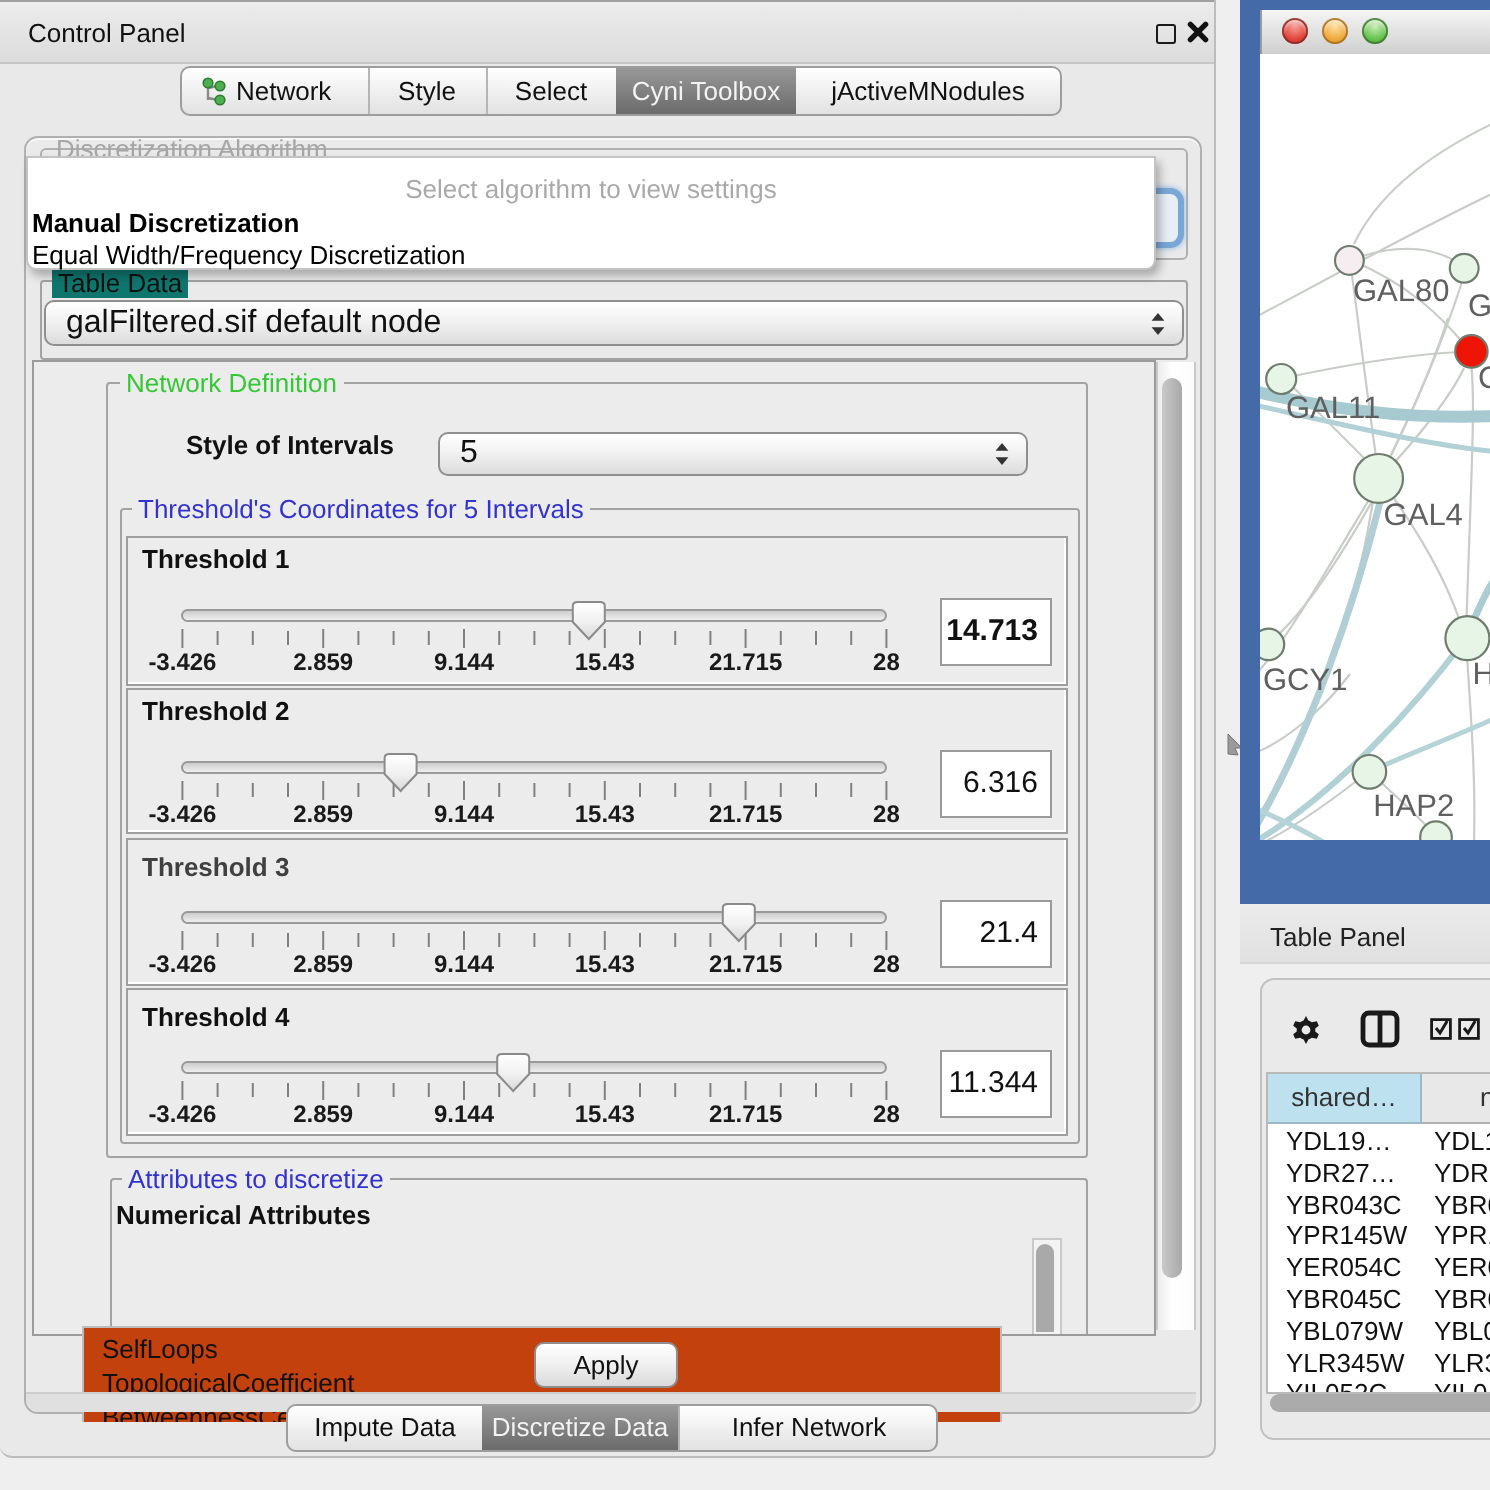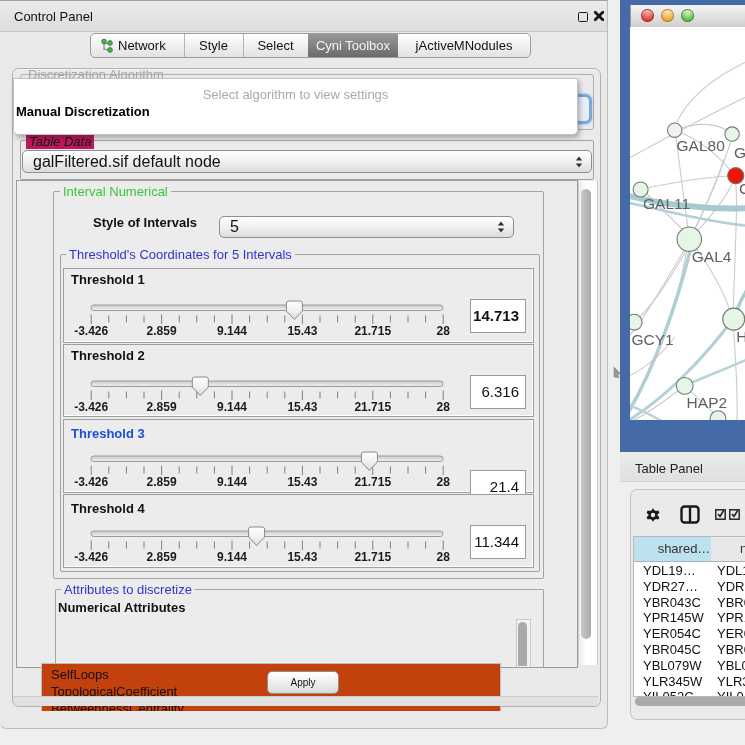--- a/index.html
+++ b/index.html
@@ -57,38 +57,38 @@
   </div>
 
   <div class="abs" style="left:20px;top:74px;width:572px;height:54px;border:1px solid #b0b0b0;border-radius:3px;"></div>
   <div class="abs" style="left:25px;top:67px;font-size:13px;color:#a6a6a6;background:transparent;padding:0 3px;filter:blur(0.3px);">
     <span>Discretization Algorithm</span></div>
 
   <div class="abs" style="left:560px;top:94px;width:26px;height:24px;border:3px solid #7aa8d6;
        border-radius:7px;background:#e8eef5;box-shadow:0 0 3px #86b2e0;"></div>
 
   <div class="abs" style="left:20px;top:140px;width:572px;height:38px;border:1px solid #a3a3a3;border-radius:2px;"></div>
-  <div class="abs" style="left:26px;top:134px;font-size:13px;color:#111;"><span style="background:#be185d;padding:0 3px;font-style:italic;">Table Data</span></div>
+  <div class="abs" style="left:26px;top:134px;font-size:13px;color:#111;"><span style="background:#0f766e;padding:0 3px;">Table Data</span></div>
   <div class="combo" style="left:22px;top:150px;width:568px;height:21px;">
     <span class="txt">galFiltered.sif default node</span>
     <span class="arrows">
         <svg width="8" height="12" viewBox="0 0 8 12">
       <path d="M4 0.5 L7.2 4.4 H0.8 Z" fill="#333"></path>
           <path d="M4 11.5 L0.8 7.6 H7.2 Z" fill="#333"></path>
         </svg>
       </span>
   </div>
 
   <div class="abs" style="left:16px;top:180px;width:560px;height:486px;border:1px solid #9b9b9b;background:#ececec;"></div>
 
   <div class="abs" style="left:578px;top:181px;width:18px;height:484px;background:linear-gradient(90deg,#ededed,#ffffff 40%,#fbfbfb);border:1px solid #c9c9c9;border-top:none;border-bottom:none;"></div>
   <div class="abs" style="left:581px;top:189px;width:10px;height:450px;background:linear-gradient(90deg,#c9c9c9,#a9a9a9);border-radius:5px;"></div>
 
   <div class="abs" style="left:53px;top:191px;width:489px;height:386px;border:1px solid #a3a3a3;border-radius:2px;"></div>
-  <div class="abs" style="left:60px;top:184px;font-size:13px;color:#35c735;"><span style="background:#ececec;padding:0 3px;">Interval Numerical</span></div>
+  <div class="abs" style="left:60px;top:184px;font-size:13px;color:#35c735;"><span style="background:#ececec;padding:0 3px;">Network Definition</span></div>
 
   <div class="abs bold" style="left:93px;top:215px;font-size:13px;color:#111;">Style of Intervals</div>
   <div class="combo" style="left:219px;top:216px;width:293px;height:20px;">
     <span class="txt">5</span>
     <span class="arrows">
         <svg width="8" height="12" viewBox="0 0 8 12">
       <path d="M4 0.5 L7.2 4.4 H0.8 Z" fill="#333"></path>
           <path d="M4 11.5 L0.8 7.6 H7.2 Z" fill="#333"></path>
         </svg>
       </span>
@@ -177,21 +177,21 @@
     <text x="152.0" y="36" font-size="12" font-weight="bold" fill="#1a1a1a" text-anchor="middle" font-family="Liberation Sans">9.144</text>
     <text x="222.4" y="36" font-size="12" font-weight="bold" fill="#1a1a1a" text-anchor="middle" font-family="Liberation Sans">15.43</text>
     <text x="292.8" y="36" font-size="12" font-weight="bold" fill="#1a1a1a" text-anchor="middle" font-family="Liberation Sans">21.715</text>
     <text x="363.2" y="36" font-size="12" font-weight="bold" fill="#1a1a1a" text-anchor="middle" font-family="Liberation Sans">28</text>
     <path d="M 112.3 4 Q 112.3 2 114.8 2 L 125.8 2 Q 128.3 2 128.3 4 L 128.3 12 L 120.3 20.5 L 112.3 12 Z" fill="url(#thm)" stroke="#8a8a8a" stroke-width="1"></path>
   </svg>
   <div class="abs" style="left:470px;top:375px;width:54px;height:32px;background:#ffffff;border:1px solid #9a9a9a;
        font-size:15px;color:#111;line-height:32px;text-align:right;"><span style="margin-right:6px;">6.316</span></div>
 
   <div class="tpanel" style="left:63px;top:419px;width:469px;height:72px;"></div>
-  <div class="abs bold" style="left:71px;top:426px;font-size:13px;color:#1d4ed8;">Threshold 3</div>
+  <div class="abs bold" style="left:71px;top:426px;font-size:13px;color:#404040;">Threshold 3</div>
   <svg class="abs" style="left:80px;top:450px;overflow:visible;" width="450" height="40" viewBox="0 0 450 40">
     <rect x="11" y="6" width="352" height="5.5" rx="2.75" fill="url(#trk)" stroke="#9a9a9a" stroke-width="1"></rect>
     <line x1="11.2" y1="15.5" x2="11.2" y2="25" stroke="#808080" stroke-width="1"></line>
     <line x1="28.8" y1="16.5" x2="28.8" y2="23.5" stroke="#808080" stroke-width="1"></line>
     <line x1="46.4" y1="16.5" x2="46.4" y2="23.5" stroke="#808080" stroke-width="1"></line>
     <line x1="64.0" y1="16.5" x2="64.0" y2="23.5" stroke="#808080" stroke-width="1"></line>
     <line x1="81.6" y1="15.5" x2="81.6" y2="25" stroke="#808080" stroke-width="1"></line>
     <line x1="99.2" y1="16.5" x2="99.2" y2="23.5" stroke="#808080" stroke-width="1"></line>
     <line x1="116.8" y1="16.5" x2="116.8" y2="23.5" stroke="#808080" stroke-width="1"></line>
     <line x1="134.4" y1="16.5" x2="134.4" y2="23.5" stroke="#808080" stroke-width="1"></line>
@@ -210,21 +210,21 @@
     <line x1="363.2" y1="15.5" x2="363.2" y2="25" stroke="#808080" stroke-width="1"></line>
     <text x="11.2" y="36" font-size="12" font-weight="bold" fill="#1a1a1a" text-anchor="middle" font-family="Liberation Sans">-3.426</text>
     <text x="81.6" y="36" font-size="12" font-weight="bold" fill="#1a1a1a" text-anchor="middle" font-family="Liberation Sans">2.859</text>
     <text x="152.0" y="36" font-size="12" font-weight="bold" fill="#1a1a1a" text-anchor="middle" font-family="Liberation Sans">9.144</text>
     <text x="222.4" y="36" font-size="12" font-weight="bold" fill="#1a1a1a" text-anchor="middle" font-family="Liberation Sans">15.43</text>
     <text x="292.8" y="36" font-size="12" font-weight="bold" fill="#1a1a1a" text-anchor="middle" font-family="Liberation Sans">21.715</text>
     <text x="363.2" y="36" font-size="12" font-weight="bold" fill="#1a1a1a" text-anchor="middle" font-family="Liberation Sans">28</text>
     <path d="M 281.4 4 Q 281.4 2 283.9 2 L 294.9 2 Q 297.4 2 297.4 4 L 297.4 12 L 289.4 20.5 L 281.4 12 Z" fill="url(#thm)" stroke="#8a8a8a" stroke-width="1"></path>
   </svg>
   <div class="abs" style="left:470px;top:450px;width:54px;height:32px;background:#ffffff;border:1px solid #9a9a9a;
-       font-size:15px;color:#111;line-height:32px;text-align:right;margin-top:20px;"><span style="margin-right:6px;">21.4</span></div>
+       font-size:15px;color:#111;line-height:32px;text-align:right;"><span style="margin-right:6px;">21.4</span></div>
 
   <div class="tpanel" style="left:63px;top:494px;width:469px;height:72px;"></div>
   <div class="abs bold" style="left:71px;top:501px;font-size:13px;color:#111;">Threshold 4</div>
   <svg class="abs" style="left:80px;top:525px;overflow:visible;" width="450" height="40" viewBox="0 0 450 40">
     <rect x="11" y="6" width="352" height="5.5" rx="2.75" fill="url(#trk)" stroke="#9a9a9a" stroke-width="1"></rect>
     <line x1="11.2" y1="15.5" x2="11.2" y2="25" stroke="#808080" stroke-width="1"></line>
     <line x1="28.8" y1="16.5" x2="28.8" y2="23.5" stroke="#808080" stroke-width="1"></line>
     <line x1="46.4" y1="16.5" x2="46.4" y2="23.5" stroke="#808080" stroke-width="1"></line>
     <line x1="64.0" y1="16.5" x2="64.0" y2="23.5" stroke="#808080" stroke-width="1"></line>
     <line x1="81.6" y1="15.5" x2="81.6" y2="25" stroke="#808080" stroke-width="1"></line>
@@ -259,29 +259,37 @@
   <div class="abs" style="left:61px;top:582px;font-size:13px;color:#3232cd;"><span style="background:#ececec;padding:0 3px;">Attributes to discretize</span></div>
   <div class="abs bold" style="left:58px;top:600px;font-size:13px;color:#111;">Numerical Attributes</div>
 
   <div class="abs" style="left:41px;top:619px;width:458px;height:47px;background:#c2410c;border:1px solid #bdbdbd;border-bottom:none;font-size:13px;color:#111;overflow:hidden;margin-top:44px;">
     <div style="padding:2px 0 0 9px;line-height:17px;">SelfLoops<br>TopologicalCoefficient<br>BetweennessCentrality</div>
   </div>
   <div class="abs" style="left:516px;top:619px;width:13px;height:47px;background:#f3f3f3;border:1px solid #c9c9c9;border-bottom:none;"></div>
   <div class="abs" style="left:518px;top:622px;width:9px;height:44px;background:#a9a9a9;border-radius:5px 5px 0 0;"></div>
 
   <div class="abs" style="left:267px;top:671px;width:70px;height:21px;border:1px solid #8e8e8e;border-radius:5px;
-       background:linear-gradient(#ffffff,#efefef 50%,#dadada);text-align:center;line-height:21px;font-size:10px;color:#111;">Apply</div>
+       background:linear-gradient(#ffffff,#efefef 50%,#dadada);text-align:center;line-height:21px;font-size:13px;color:#111;">Apply</div>
 
   <div class="abs" style="left:13px;top:696px;width:585px;height:9px;background:#e0e0e0;border-top:1px solid #cdcdcd;border-radius:0 0 7px 7px;"></div>
 
+  <div class="abs" style="left:143px;top:702px;width:324px;height:22px;border:1px solid #9d9d9d;
+       border-radius:5px;background:linear-gradient(#ffffff,#ededed 60%,#e2e2e2);overflow:hidden;font-size:13px;color:#111;">
+    <div class="abs" style="left:0;top:0;width:97px;height:22px;border-right:1px solid #b5b5b5;text-align:center;line-height:22px;">Impute Data</div>
+    <div class="abs" style="left:97px;top:0;width:98px;height:22px;text-align:center;line-height:22px;
+         background:linear-gradient(#989898,#6b6b6b);color:#f3f3f3;">Discretize Data</div>
+    <div class="abs" style="left:195px;top:0;width:129px;height:22px;border-left:1px solid #b5b5b5;text-align:center;line-height:22px;">Infer Network</div>
+  </div>
 
   <div class="abs" style="left:13px;top:78px;width:563px;height:55px;background:#ffffff;
        border:1px solid #c3c3c3;border-radius:0 0 5px 5px;box-shadow:2px 3px 5px rgba(0,0,0,0.28);z-index:30;">
     <div class="abs" style="left:0;top:8px;width:563px;text-align:center;font-size:13px;color:#a9a9a9;">Select algorithm to view settings</div>
     <div class="abs bold" style="left:2px;top:25px;font-size:13px;color:#000;">Manual Discretization</div>
+    <div class="abs" style="left:2px;top:41px;font-size:13px;color:#000;">Equal Width/Frequency Discretization</div>
   </div>
 </div>
 
 <svg class="abs" style="left:612px;top:366px;" width="10" height="12" viewBox="0 0 10 12">
   <path d="M2 11 L2 1 L9 8 L5.5 8 L7 11.5 Z" fill="#9a9a9a" stroke="#777" stroke-width="0.5"></path>
 </svg>
 
 <div class="abs" style="left:620px;top:0;width:125px;height:452px;background:#446ba8;">
   <div class="abs" style="left:10px;top:5px;width:115px;height:22px;
        background:linear-gradient(#f5f5f5,#cfcfcf);border-bottom:1px solid #8e8e8e;border-left:1px solid #9a9a9a;">
@@ -360,21 +368,21 @@
   <svg class="abs" style="left:84px;top:19px;" width="26" height="11" viewBox="0 0 26 11">
     <rect x="0.8" y="0.8" width="9.4" height="9.4" fill="none" stroke="#1a1a1a" stroke-width="1.4"></rect>
     <path d="M3 5 L5 7.5 L8.6 1.5" stroke="#1a1a1a" stroke-width="1.5" fill="none"></path>
     <rect x="14.8" y="0.8" width="9.4" height="9.4" fill="none" stroke="#1a1a1a" stroke-width="1.4"></rect>
     <path d="M17 5 L19 7.5 L22.6 1.5" stroke="#1a1a1a" stroke-width="1.5" fill="none"></path>
   </svg>
 
   <div class="abs" style="left:2px;top:46px;width:123px;height:159px;background:#ffffff;border:1px solid #b9b9b9;border-right:none;overflow:hidden;">
 
     <div class="abs" style="left:0;top:0;width:76px;height:24px;background:#bee1f0;border-right:1px solid #9db8c4;border-bottom:1px solid #9db8c4;
-         text-align:center;line-height:24px;font-size:13px;color:#333;padding-left:12px;">shared…</div>
+         text-align:center;line-height:24px;font-size:13px;color:#333;">shared…</div>
     <div class="abs" style="left:77px;top:0;width:60px;height:24px;background:#e8e8e8;border-bottom:1px solid #b0b0b0;
          font-size:13px;color:#333;">
         <span style="position:absolute;left:29px;top:4px;">n</span>
       </div>
 
     <div class="abs" style="left:9px;top:26px;font-size:13px;line-height:15.8px;color:#111;white-space:pre;">YDL19…
 YDR27…
 YBR043C
 YPR145W
 YER054C

